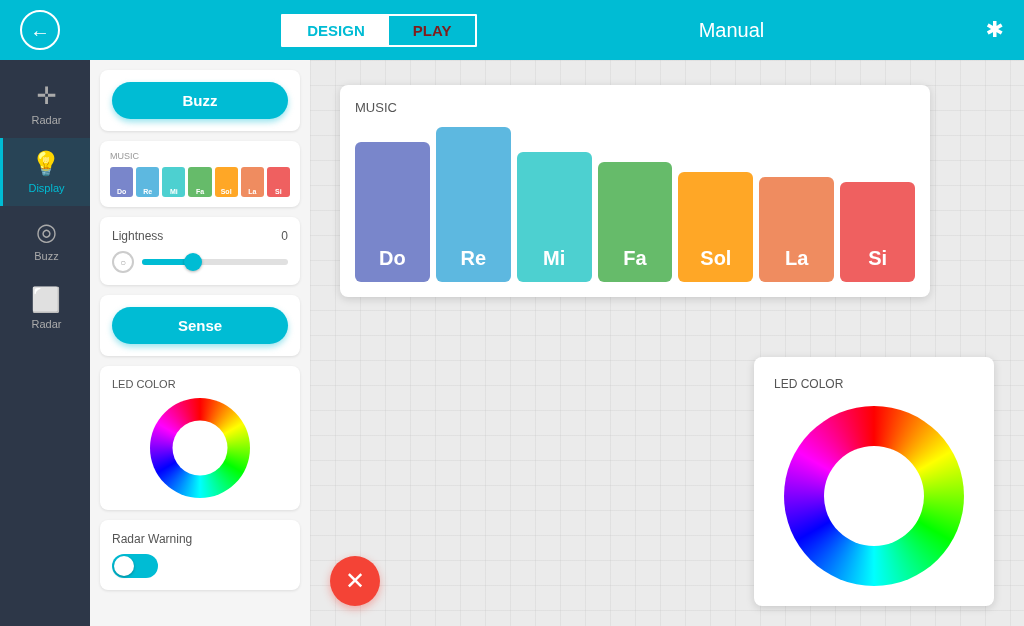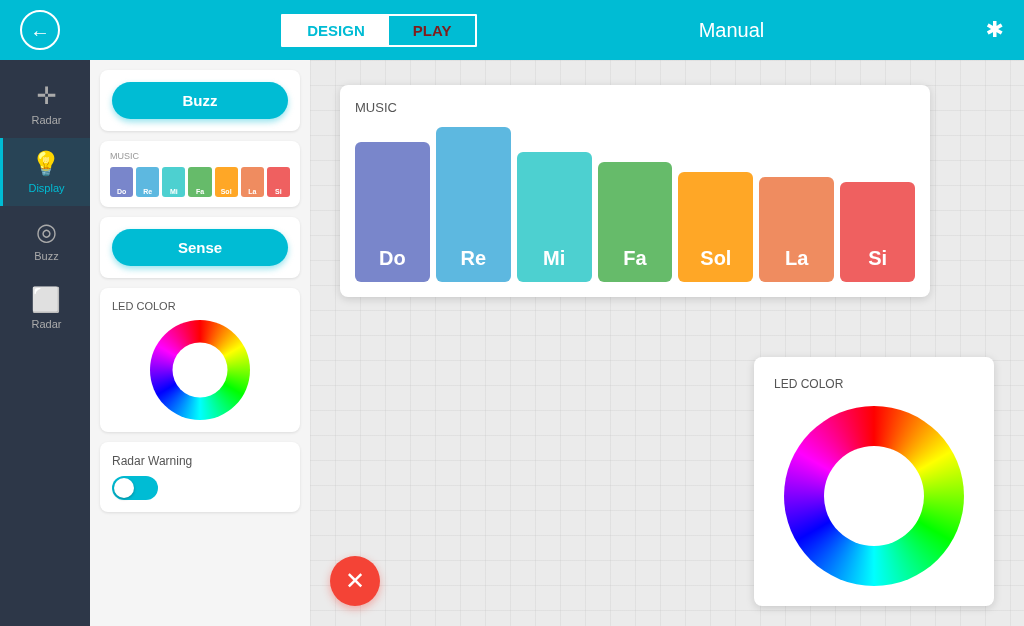--- a/index.html
+++ b/index.html
@@ -264,20 +264,33 @@
         <div class="music-key-mini" style="background:#7986cb">Do</div>
         <div class="music-key-mini" style="background:#5db8e0">Re</div>
         <div class="music-key-mini" style="background:#4dd0d0">Mi</div>
         <div class="music-key-mini" style="background:#66bb6a">Fa</div>
         <div class="music-key-mini" style="background:#ffa726">Sol</div>
         <div class="music-key-mini" style="background:#ef8c60">La</div>
         <div class="music-key-mini" style="background:#ef6060">Si</div>
       </div>
     </div>
 
+    <div class="lightness-card">
+      <div class="lightness-header">
+        <span class="lightness-title">Lightness</span>
+        <span class="lightness-value">0</span>
+      </div>
+      <div class="lightness-slider-row">
+        <div class="lightness-icon">○</div>
+        <div class="lightness-slider">
+          <div class="lightness-slider-fill"></div>
+          <div class="lightness-slider-thumb"></div>
+        </div>
+      </div>
+    </div>
 
     <div class="card">
       <button class="random-btn">Sense</button>
     </div>
 
     <div class="led-card">
       <div class="led-title">LED COLOR</div>
       <div class="color-wheel-small"></div>
     </div>
 

